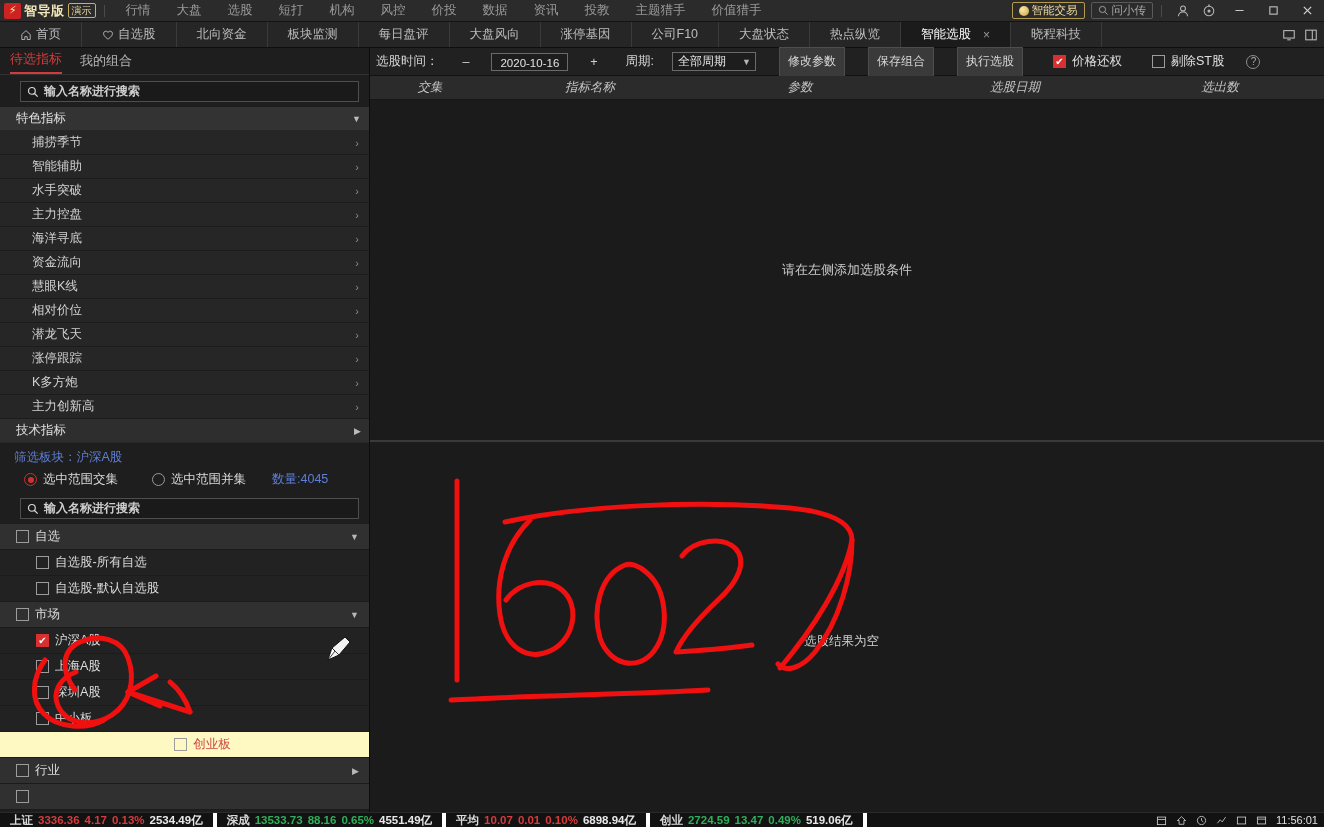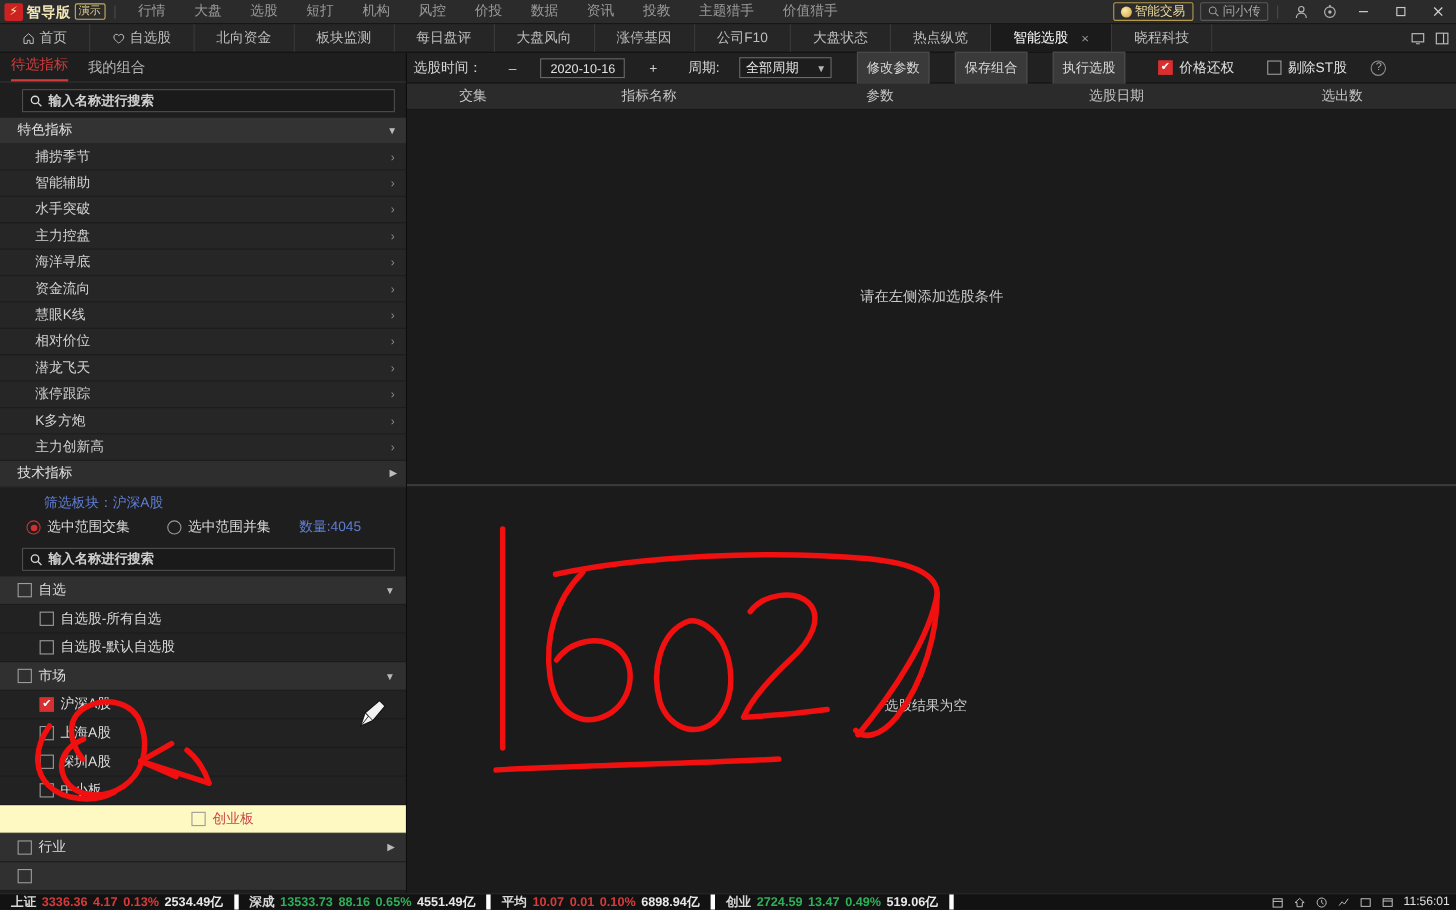--- a/index.html
+++ b/index.html
@@ -98,21 +98,21 @@
   .group-head .arrow { margin-left: auto; color: #bcbcbc; font-size: 9px; }
   .group-head.collapsed { background: #2e2e2e; }
   .list-item {
     height: 24px; background: #262626; display: flex; align-items: center;
     padding: 0 10px 0 32px; font-size: 12.5px; color: #d2d2d2;
     border-bottom: 1px solid #1c1c1c;
   }
   .list-item .chev { margin-left: auto; color: #8d8d8d; font-size: 11px; }
 
   .filter-head {
-    padding: 6px 10px 0 14px; font-size: 12.5px; color: #5f7fd6; margin-left: 26px;
+    padding: 6px 10px 0 14px; font-size: 12.5px; color: #5f7fd6;
   }
   .filter-head .val { color: #5f7fd6; }
   .radio-row { display: flex; align-items: center; padding: 5px 0 4px 24px; font-size: 12.5px; color: #dcdcdc; gap: 6px; }
   .radio {
     width: 13px; height: 13px; border-radius: 50%; border: 1.5px solid #9a9a9a;
     display: inline-block; position: relative; flex: none;
   }
   .radio.on { border-color: #d03030; }
   .radio.on::after {
     content: ""; position: absolute; left: 2.5px; top: 2.5px;
@@ -166,21 +166,21 @@
   .chk-item { display: flex; align-items: center; font-size: 12.5px; color: #e0e0e0; margin-left: 14px; }
   .help-icon {
     width: 14px; height: 14px; border: 1px solid #8e8e8e; border-radius: 50%;
     display: inline-flex; align-items: center; justify-content: center;
     font-size: 10px; color: #a8a8a8; margin-left: 6px;
   }
 
   .thead {
     position: absolute; top: 76px; left: 370px; width: 954px; height: 24px;
     background: #2b2b2b; display: flex; align-items: center;
-    font-size: 12.5px; color: #c4c4c4; border-bottom: 1px solid #171717;
+    font-size: 12.5px; color: #c4c4c4; border-bottom: 1px solid #171717; font-style: italic;
   }
   .thead .col { text-align: center; }
 
   .upper-pane {
     position: absolute; top: 100px; left: 370px; width: 954px; height: 342px;
     background: #1b1b1b; display: flex; align-items: center; justify-content: center;
     border-bottom: 2px solid #3a3a3a;
   }
   .hint { font-size: 13px; color: #c9c9c9; }
 

